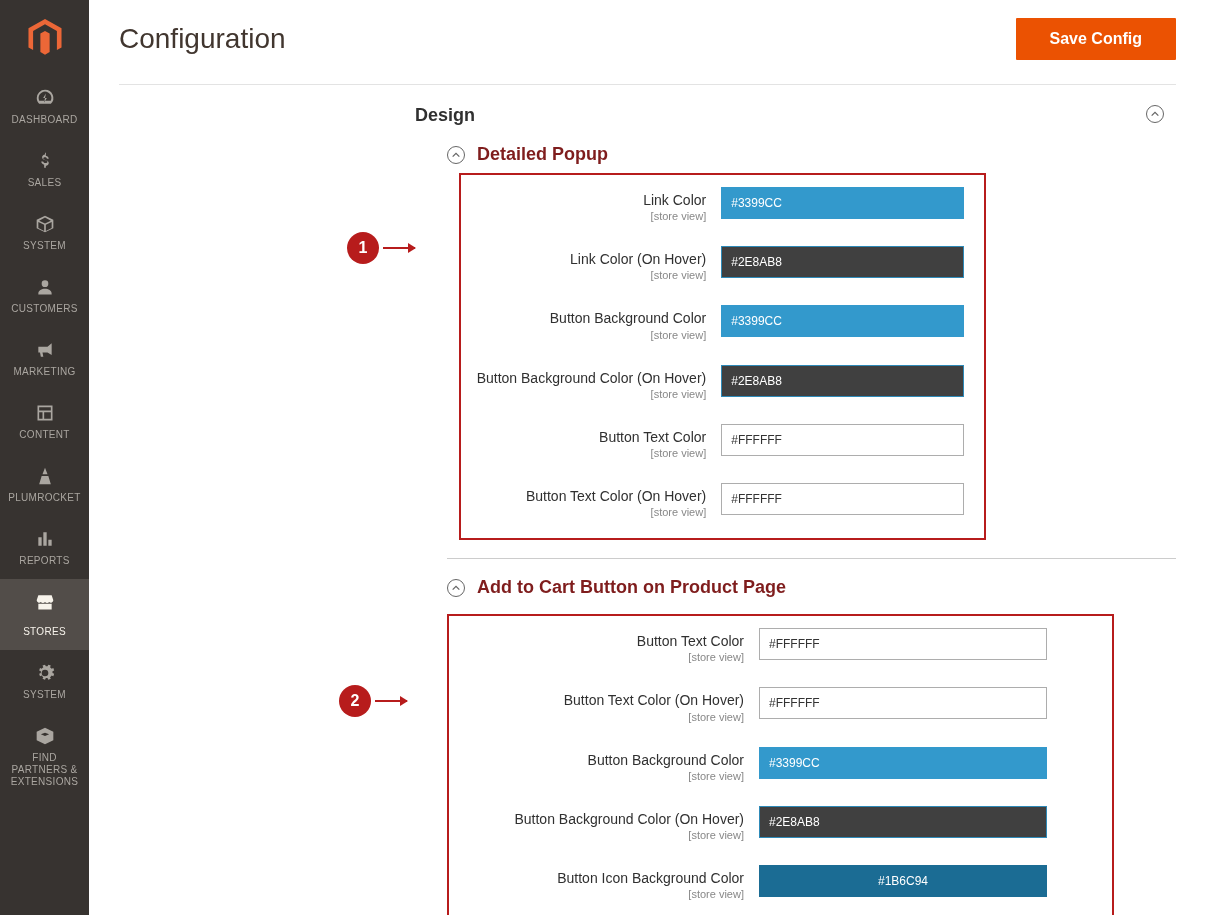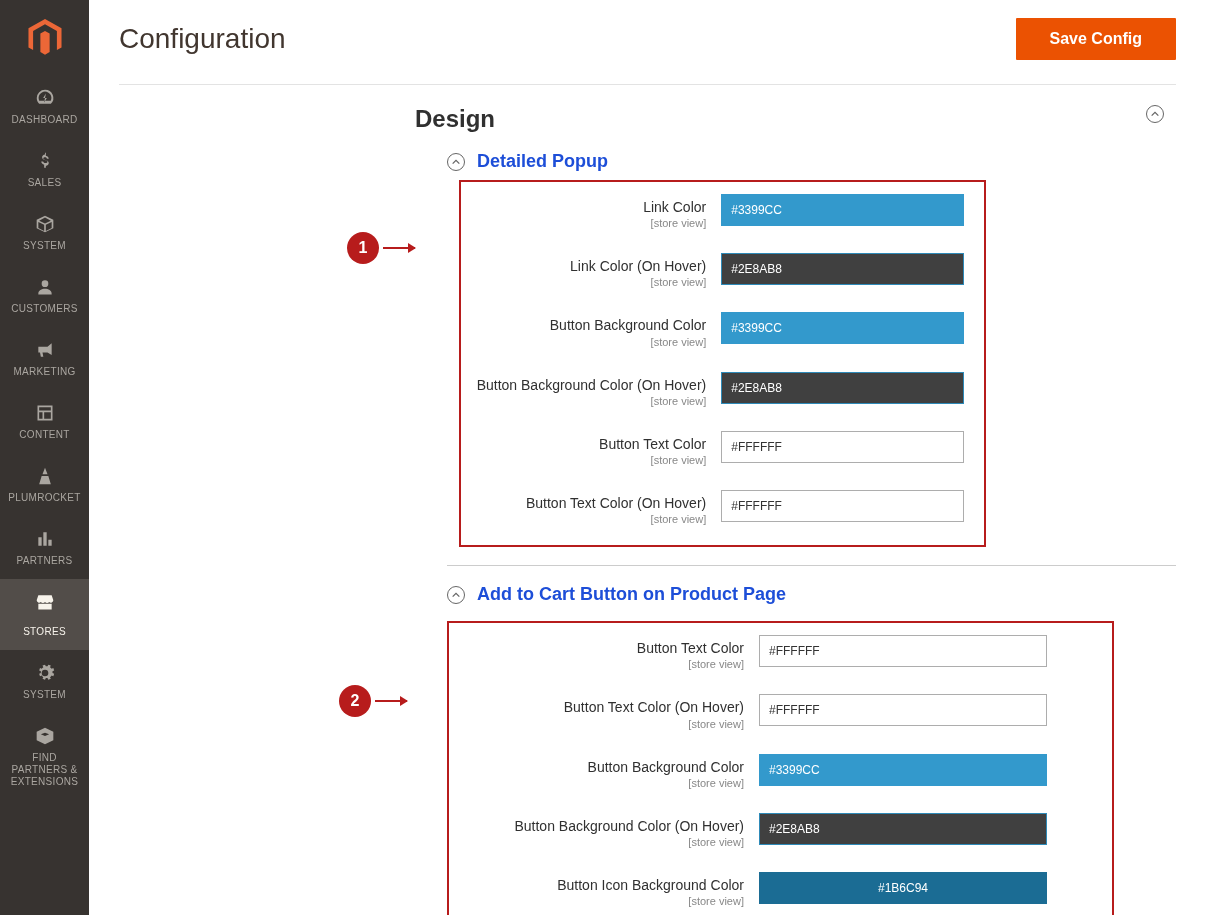--- a/index.html
+++ b/index.html
@@ -9,27 +9,27 @@
 .logo { height: 75px; display: flex; align-items: center; justify-content: center; }
 .logo-icon { width: 34px; height: 38px; }
 .nav-item { display: flex; flex-direction: column; align-items: center; justify-content: center; padding: 12px 4px; cursor: pointer; color: #aaa6a0; text-decoration: none; min-height: 60px; }
 .nav-item.active { background: #524d49; color: #f7f3eb; gap: 8px; }
 .nav-icon { width: 22px; height: 22px; margin-bottom: 5px; display: flex; align-items: center; justify-content: center; font-size: 20px; }
 .nav-label { font-size: 10px; text-align: center; line-height: 1.2; letter-spacing: 0.3px; }
 .main { flex: 1; padding: 0 30px 30px 30px; position: relative; }
 .header { display: flex; align-items: center; padding: 18px 0 24px 0; border-bottom: 1px solid #e3e3e3; margin-bottom: 20px; }
 .header h1 { font-size: 28px; font-weight: 400; color: #41362f; flex: 1; }
 .btn-primary { background: #eb5202; color: #fff; border: none; padding: 12px 34px; font-size: 16px; font-weight: 600; cursor: pointer; border-radius: 1px; }
-.section-title { font-size: 24px; font-weight: 600; color: #303030; margin-left: 296px; margin-bottom: 10px; }
+.section-title { font-size: 18px; font-weight: 600; color: #303030; margin-left: 296px; margin-bottom: 10px; }
 .section-header { display: flex; align-items: center; margin-bottom: 0; position: relative; }
 .toggle-icon { width: 18px; height: 18px; border: 1px solid #666; border-radius: 50%; display: flex; align-items: center; justify-content: center; margin-right: 12px; cursor: pointer; flex-shrink: 0; }
 .toggle-icon svg { width: 10px; height: 10px; }
 .top-toggle { position: absolute; right: 0; top: 0; }
 .subsection-header { display: flex; align-items: center; margin-left: 328px; margin-top: 8px; margin-bottom: 8px; }
-.subsection-title { font-size: 18px; font-weight: 600; color: #1d4ed8; }
+.subsection-title { font-size: 18px; font-weight: 600; color: #7f1d1d; }
 .divider { border: none; border-top: 1px solid #ccc; margin: 18px 0 18px 328px; }
 .fields-box { border: 2px solid #b71c1c; margin-left: 340px; padding: 12px 20px 12px 0; width: 527px; }
 .field-row { display: flex; align-items: flex-start; margin-bottom: 24px; }
 .field-row:last-child { margin-bottom: 8px; }
 .field-label-wrap { width: 310px; text-align: right; padding-right: 15px; padding-top: 4px; }
 .field-label { font-size: 14px; color: #303030; display: block; line-height: 1.3; }
 .field-scope { font-size: 11px; color: #888; display: block; margin-top: 1px; }
 .field-input { width: 288px; height: 32px; border: 1px solid #adadad; padding: 14px 9px; font-size: 12px; color: #fff; background: #fff; }
 .field-input.hex-3399cc { background: #3399cc; border-color: #3399cc; }
 .field-input.hex-2e8ab8 { background: #404040; border-color: #2e8ab8; }
@@ -105,21 +105,21 @@
           </svg>
       </span>
       <span class="nav-label">PLUMROCKET</span>
     </a>
     <a class="nav-item">
       <span class="nav-icon">
         <svg viewBox="0 0 24 24" width="20" height="20" fill="currentColor">
             <path d="M4 20V10h4v10H4zm6 0V4h4v16h-4zm6 0v-7h4v7h-4z"></path>
           </svg>
       </span>
-      <span class="nav-label">PARTNERS</span>
+      <span class="nav-label">REPORTS</span>
     </a>
     <a class="nav-item active">
       <span class="nav-icon">
         <svg viewBox="0 0 24 24" width="20" height="20" fill="currentColor">
             <path d="M4 4h16l2 6a3 3 0 0 1-5 2 3 3 0 0 1-5 0 3 3 0 0 1-5 0 3 3 0 0 1-5-2l2-6zm0 10h16v7H4v-7z"></path>
           </svg>
       </span>
       <span class="nav-label">STORES</span>
     </a>
     <a class="nav-item">

